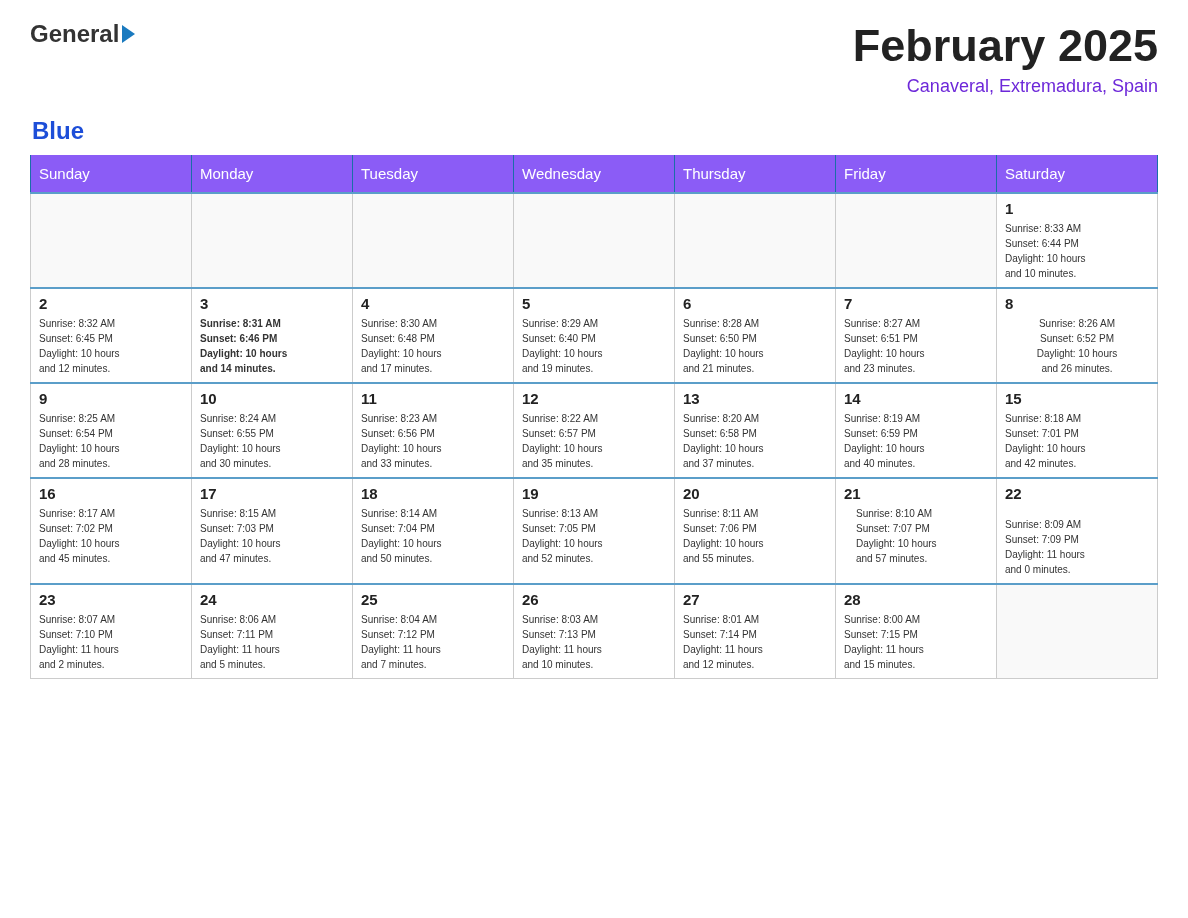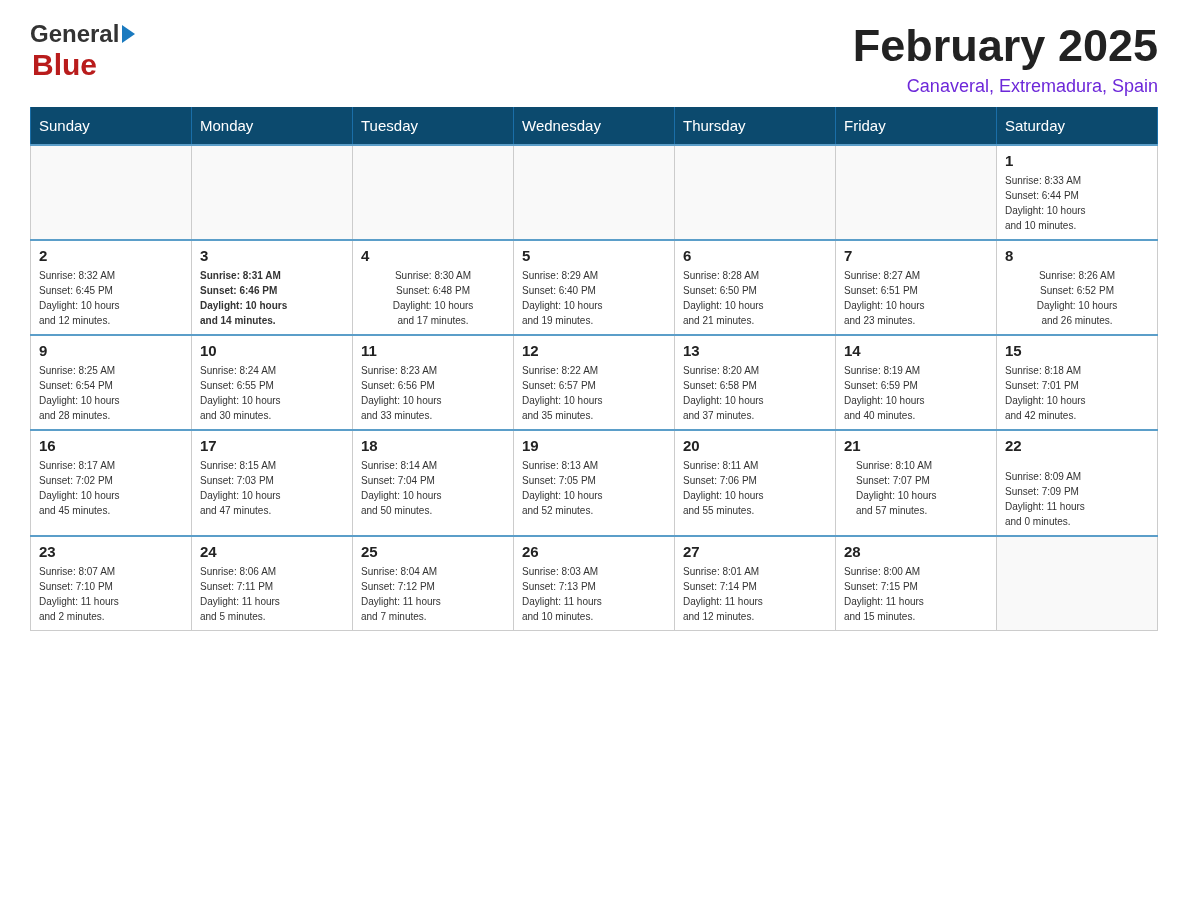--- a/index.html
+++ b/index.html
@@ -28,21 +28,21 @@
       font-size: 18px;
       color: #6d28d9;
       margin-top: 4px;
     }
     .calendar {
       width: 100%;
       border-collapse: collapse;
       margin-top: 10px;
     }
     .calendar th {
-      background-color: #0c4a6e;
+      background-color: #8b5cf6;
       color: #fff;
       padding: 10px 8px;
       font-size: 15px;
       font-weight: normal;
       text-align: left;
       border: 1px solid #1a6ea8;
     }
     .calendar td {
       border: 1px solid #ccc;
       vertical-align: top;
@@ -69,33 +69,35 @@
     }
     .calendar tr td {
       border-top: 2px solid #5b9ec9;
     }
     .calendar thead tr th {
       border-top: none;
     }
     .logo-wrapper {
       display: flex;
       flex-direction: column;
+      gap: 22px;
     }
     .logo-line1 {
       display: flex;
       align-items: center;
       font-size: 24px;
       font-weight: bold;
       color: #333;
     }
     .logo-line2 {
-      color: #b91c1c;
-      font-size: 30px;
+      color: #1d4ed8;
+      font-size: 24px;
       font-weight: bold;
       margin-left: 2px;
+      margin-top: 47px;
     }
   </style>
 </head>
 <body>
 
 <div class="header">
   <div class="logo-wrapper">
     <div class="logo-line1">
       <span>General</span>
       <span style="display:inline-block; width:0; height:0; border-top: 9px solid transparent; border-bottom: 9px solid transparent; border-left: 13px solid #1a7abf; margin: 0 3px;"></span>
@@ -146,21 +148,21 @@
         </td>
         <td>
           <span class="day-num">3</span>
           <div class="day-info" style="white-space: pre-line; font-weight: bold;">Sunrise: 8:31 AM
 Sunset: 6:46 PM
 Daylight: 10 hours
 and 14 minutes.</div>
         </td>
         <td>
           <span class="day-num">4</span>
-          <div class="day-info" style="white-space: pre-line; text-align: center;">Sunrise: 8:30 AM
+          <div class="day-info" style="white-space: pre-line;">Sunrise: 8:30 AM
 Sunset: 6:48 PM
 Daylight: 10 hours
 and 17 minutes.</div>
         </td>
         <td>
           <span class="day-num">5</span>
           <div class="day-info" style="white-space: pre-line;">Sunrise: 8:29 AM
 Sunset: 6:40 PM
 Daylight: 10 hours
 and 19 minutes.</div>

